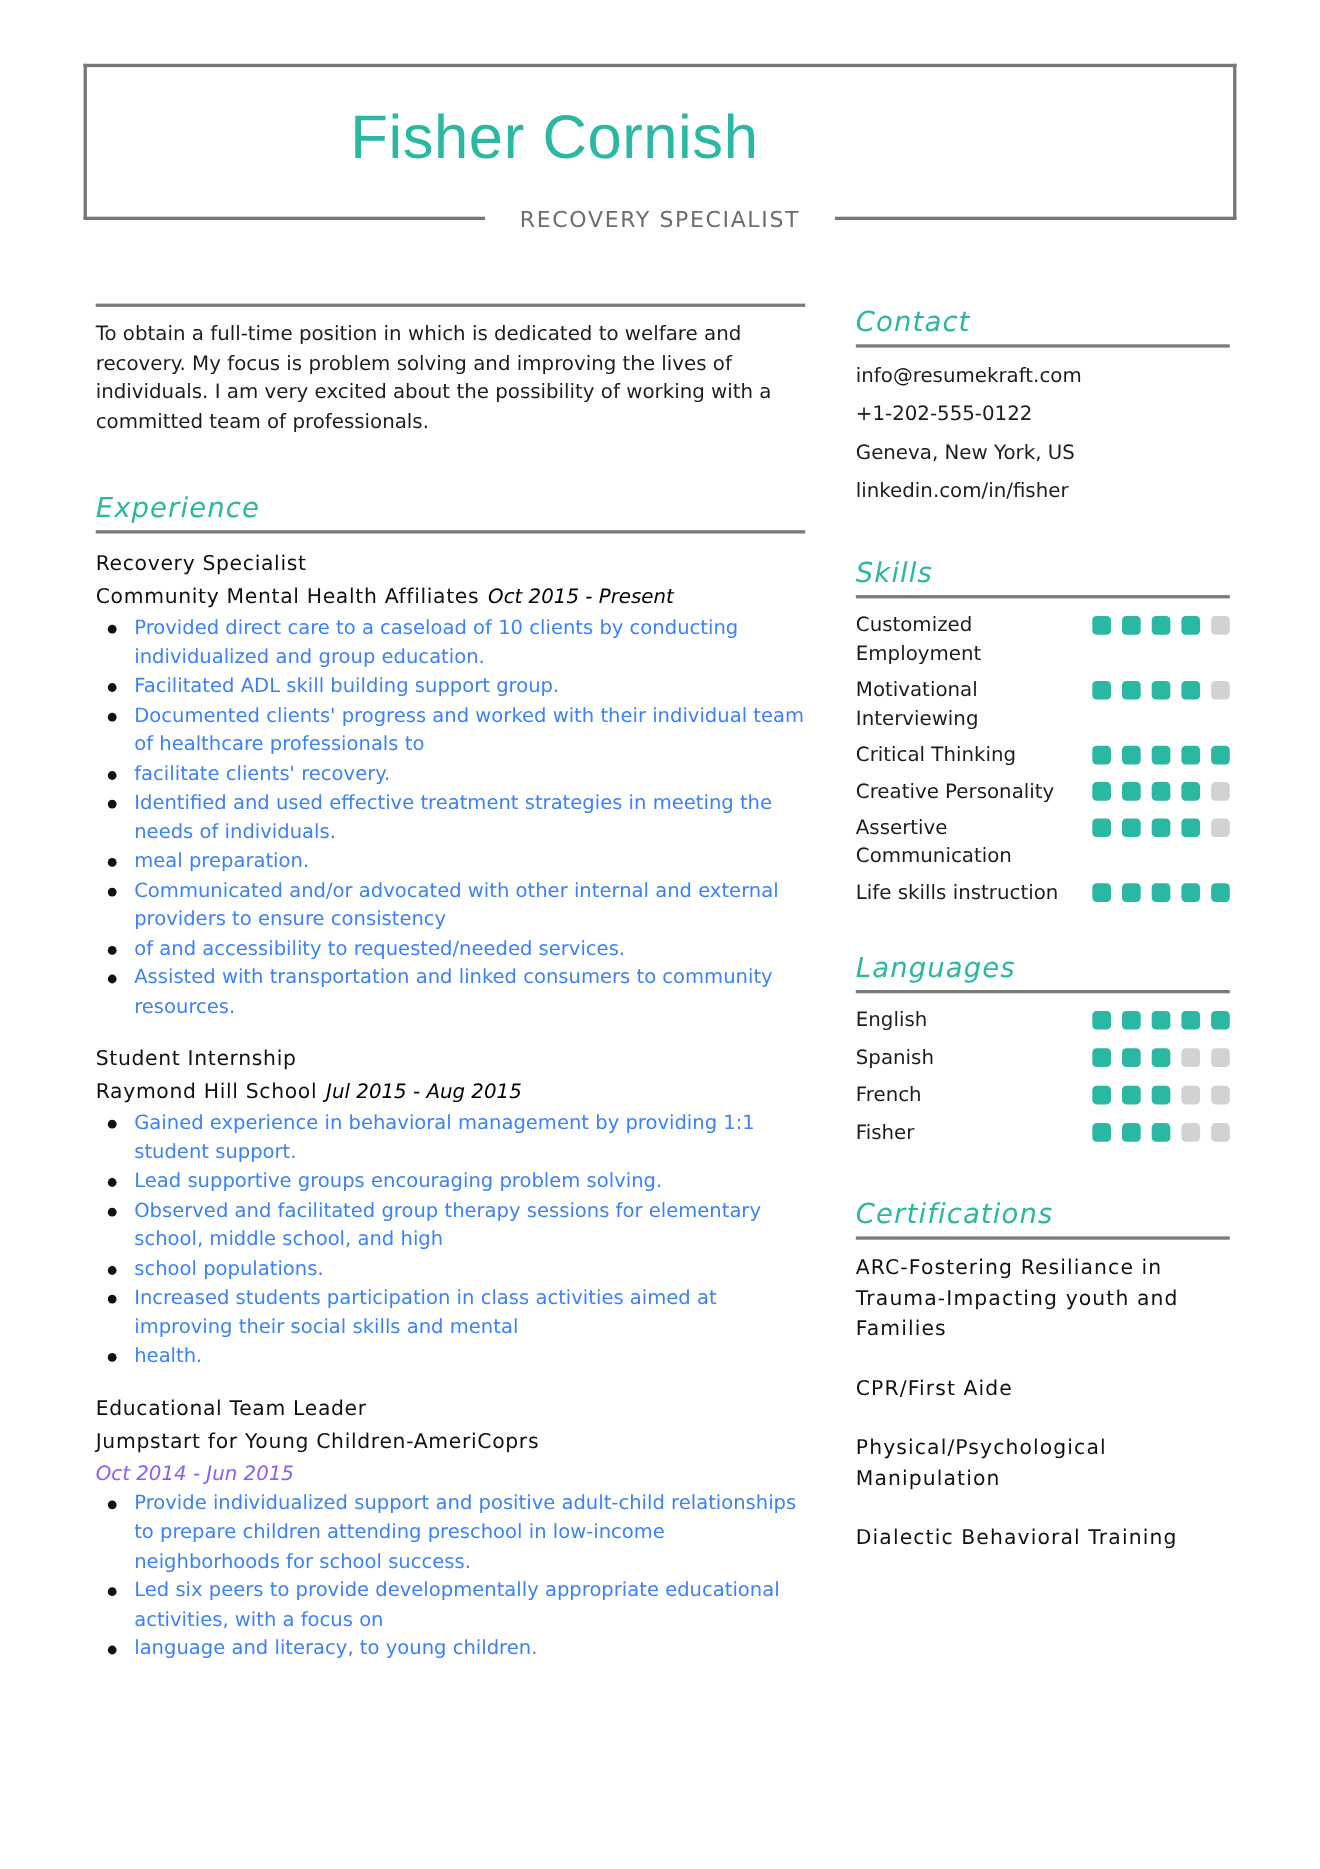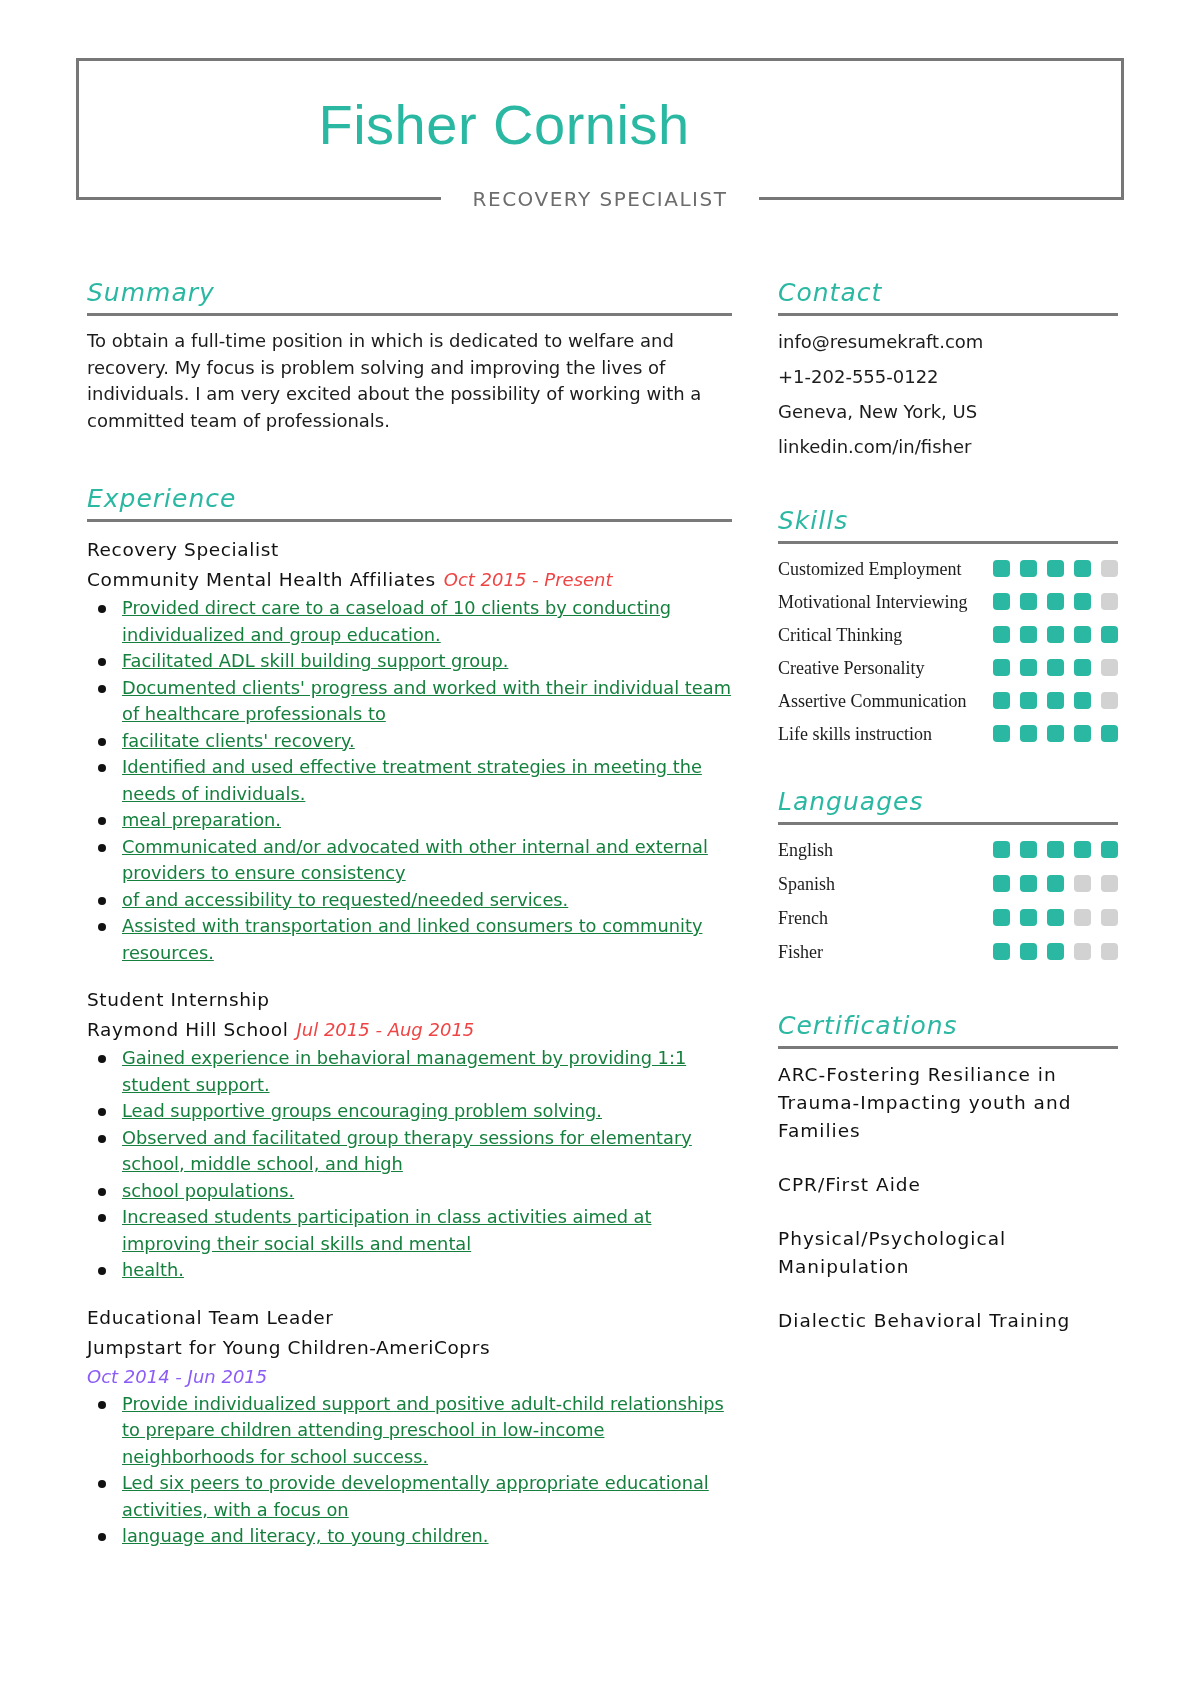--- a/index.html
+++ b/index.html
@@ -27,52 +27,51 @@
   .section-title {
     font-family: "DejaVu Sans", sans-serif; font-style: italic; font-size: 25px; color: #2bb8a3;
     letter-spacing: 1px; height: 37px; line-height: 34px;
   }
   .section-rule { height: 3px; background: #7a7a7a; margin-bottom: 12px; }
   .para { font-size: 18px; line-height: 26.5px; color: #1c1c1c; }
   .summary { margin-bottom: 48px; }
   .job { margin-bottom: 18px; }
   .job-role { font-size: 18.5px; line-height: 31px; letter-spacing: 0.6px; color: #111; }
   .job-company-line { font-size: 18.5px; line-height: 30px; letter-spacing: 0.6px; color: #111; }
-  .job-date { font-style: italic; font-size: 18px; letter-spacing: 0; color: #ef4444; margin-left: 8px; }
+  .job-date { font-style: italic; font-size: 18px; letter-spacing: 0; color: #000000; margin-left: 8px; }
   .job-date-block { font-style: italic; font-size: 18px; line-height: 28px; color: #8b5cf6; }
   ul.bullets { list-style: none; }
-  ul.bullets li { position: relative; padding-left: 35px; font-size: 17.8px; line-height: 26.5px; color: #15803d; text-decoration: underline; }
+  ul.bullets li { position: relative; padding-left: 35px; font-size: 17.8px; line-height: 26.5px; color: #3b82f6; }
   ul.bullets li::before {
     content: ""; position: absolute; left: 11px; top: 10px; width: 8px; height: 8px;
     border-radius: 50%; background: #111;
   }
   .contact-item { font-size: 18px; line-height: 35px; color: #1c1c1c; }
   .contact-list { margin-bottom: 40px; margin-top: -4px; }
-  .rating-row { display: flex; justify-content: space-between; align-items: flex-start; margin-bottom: 7px; font-family: Liberation Serif, serif; }
+  .rating-row { display: flex; justify-content: space-between; align-items: flex-start; margin-bottom: 7px; }
   .rating-label { font-size: 18px; line-height: 26px; width: 205px; color: #1c1c1c; }
   .dots { display: flex; gap: 10px; padding-top: 4px; }
   .dot { width: 17px; height: 17px; border-radius: 4px; background: #d2d2d2; }
   .dot.on { background: #2bb8a3; }
   .skills { margin-bottom: 38px; }
   .languages { margin-bottom: 44px; }
   .lang-row { margin-bottom: 8px; }
   .cert-item { font-size: 18.5px; line-height: 28px; letter-spacing: 1px; color: #111; margin-bottom: 26px; }
 </style>
 </head>
 <body>
 
 <div class="header-box"></div>
 <div class="header-bottom-left"></div>
 <div class="header-bottom-right"></div>
 <div class="name">Fisher Cornish</div>
 <div class="job-title">RECOVERY SPECIALIST</div>
 
 <div class="col-left">
   <section class="summary">
-    <div class="section-title">Summary</div>
     <div class="section-rule"></div>
     <p class="para">To obtain a full-time position in which is dedicated to welfare and recovery. My focus is problem solving and improving the lives of individuals. I am very excited about the possibility of working with a committed team of professionals.</p>
   </section>
 
   <section>
     <div class="section-title">Experience</div>
     <div class="section-rule"></div>
 
     <div class="job">
       <div class="job-role">Recovery Specialist</div>

